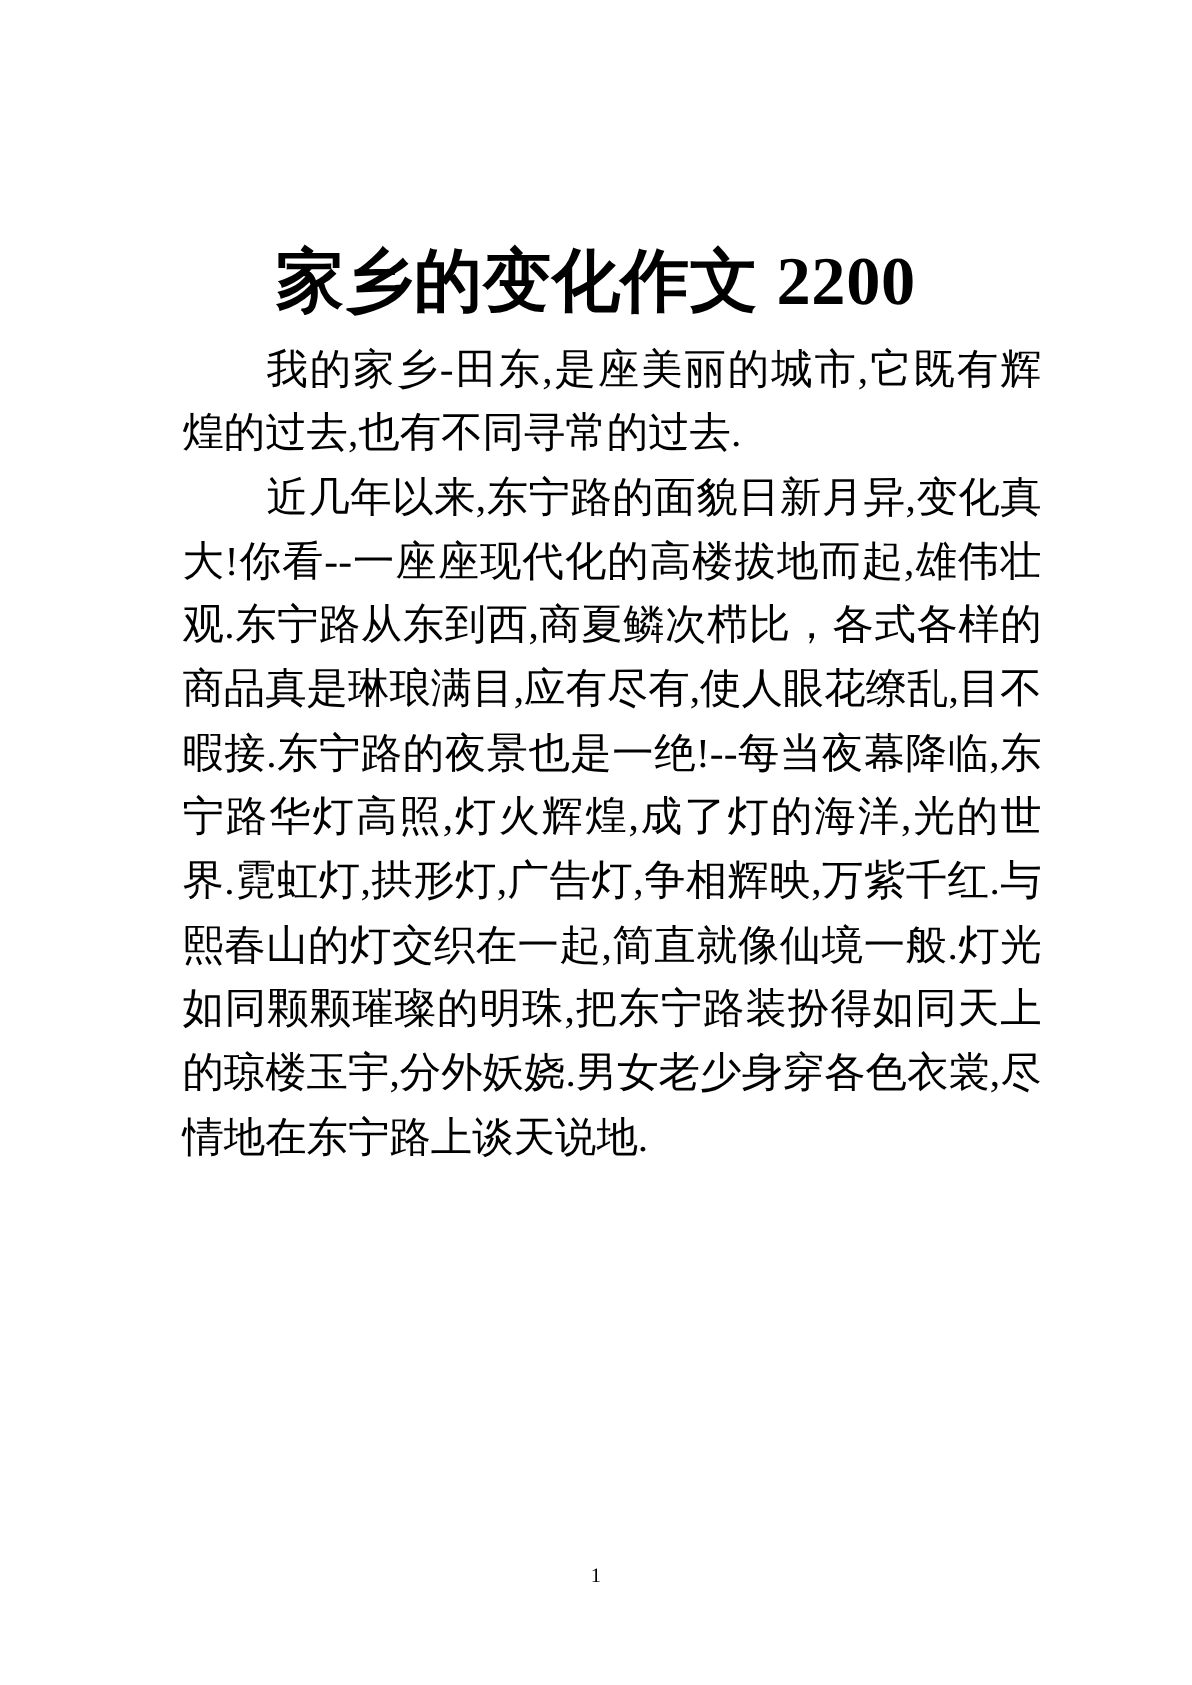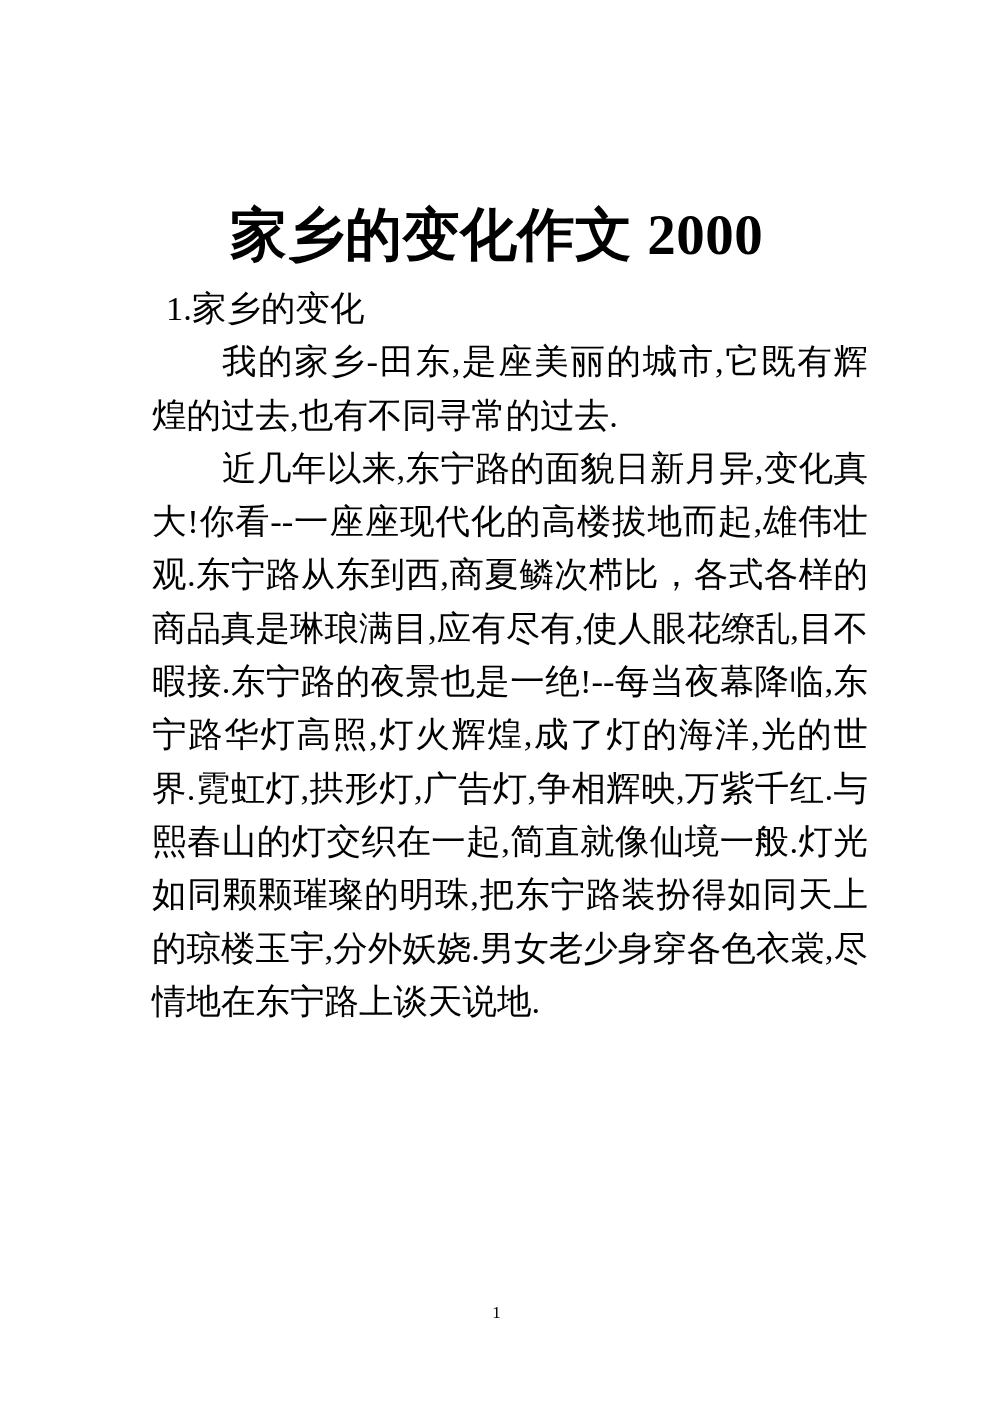--- a/index.html
+++ b/index.html
@@ -85,25 +85,24 @@
     line-height: 22px;
     font-family: "Liberation Serif", "DejaVu Serif", serif;
     color: #000000;
   }
 </style>
 </head>
 <body>
 
 <div class="page">
 
-  <h1 class="doc-title">家乡的变化作文 2000</h1>
+  <h1 class="doc-title">家乡的变化作文 2200</h1>
 
   <div class="body-block">
 
-    <p class="section-heading">1.家乡的变化</p>
 
     <p class="para">我的家乡-田东,是座美丽的城市,它既有辉煌的过去,也有不同寻常的过去.</p>
 
 
     <p class="para">近几年以来,东宁路的面貌日新月异,变化真大!你看--一座座现代化的高楼拔地而起,雄伟壮观.东宁路从东到西,商夏鳞次栉比，各式各样的商品真是琳琅满目,应有尽有,使人眼花缭乱,目不暇接.东宁路的夜景也是一绝!--每当夜幕降临,东宁路华灯高照,灯火辉煌,成了灯的海洋,光的世界.霓虹灯,拱形灯,广告灯,争相辉映,万紫千红.与熙春山的灯交织在一起,简直就像仙境一般.灯光如同颗颗璀璨的明珠,把东宁路装扮得如同天上的琼楼玉宇,分外妖娆.男女老少身穿各色衣裳,尽情地在东宁路上谈天说地.</p>
 
   </div>
 
   <div class="page-number">1</div>
 

